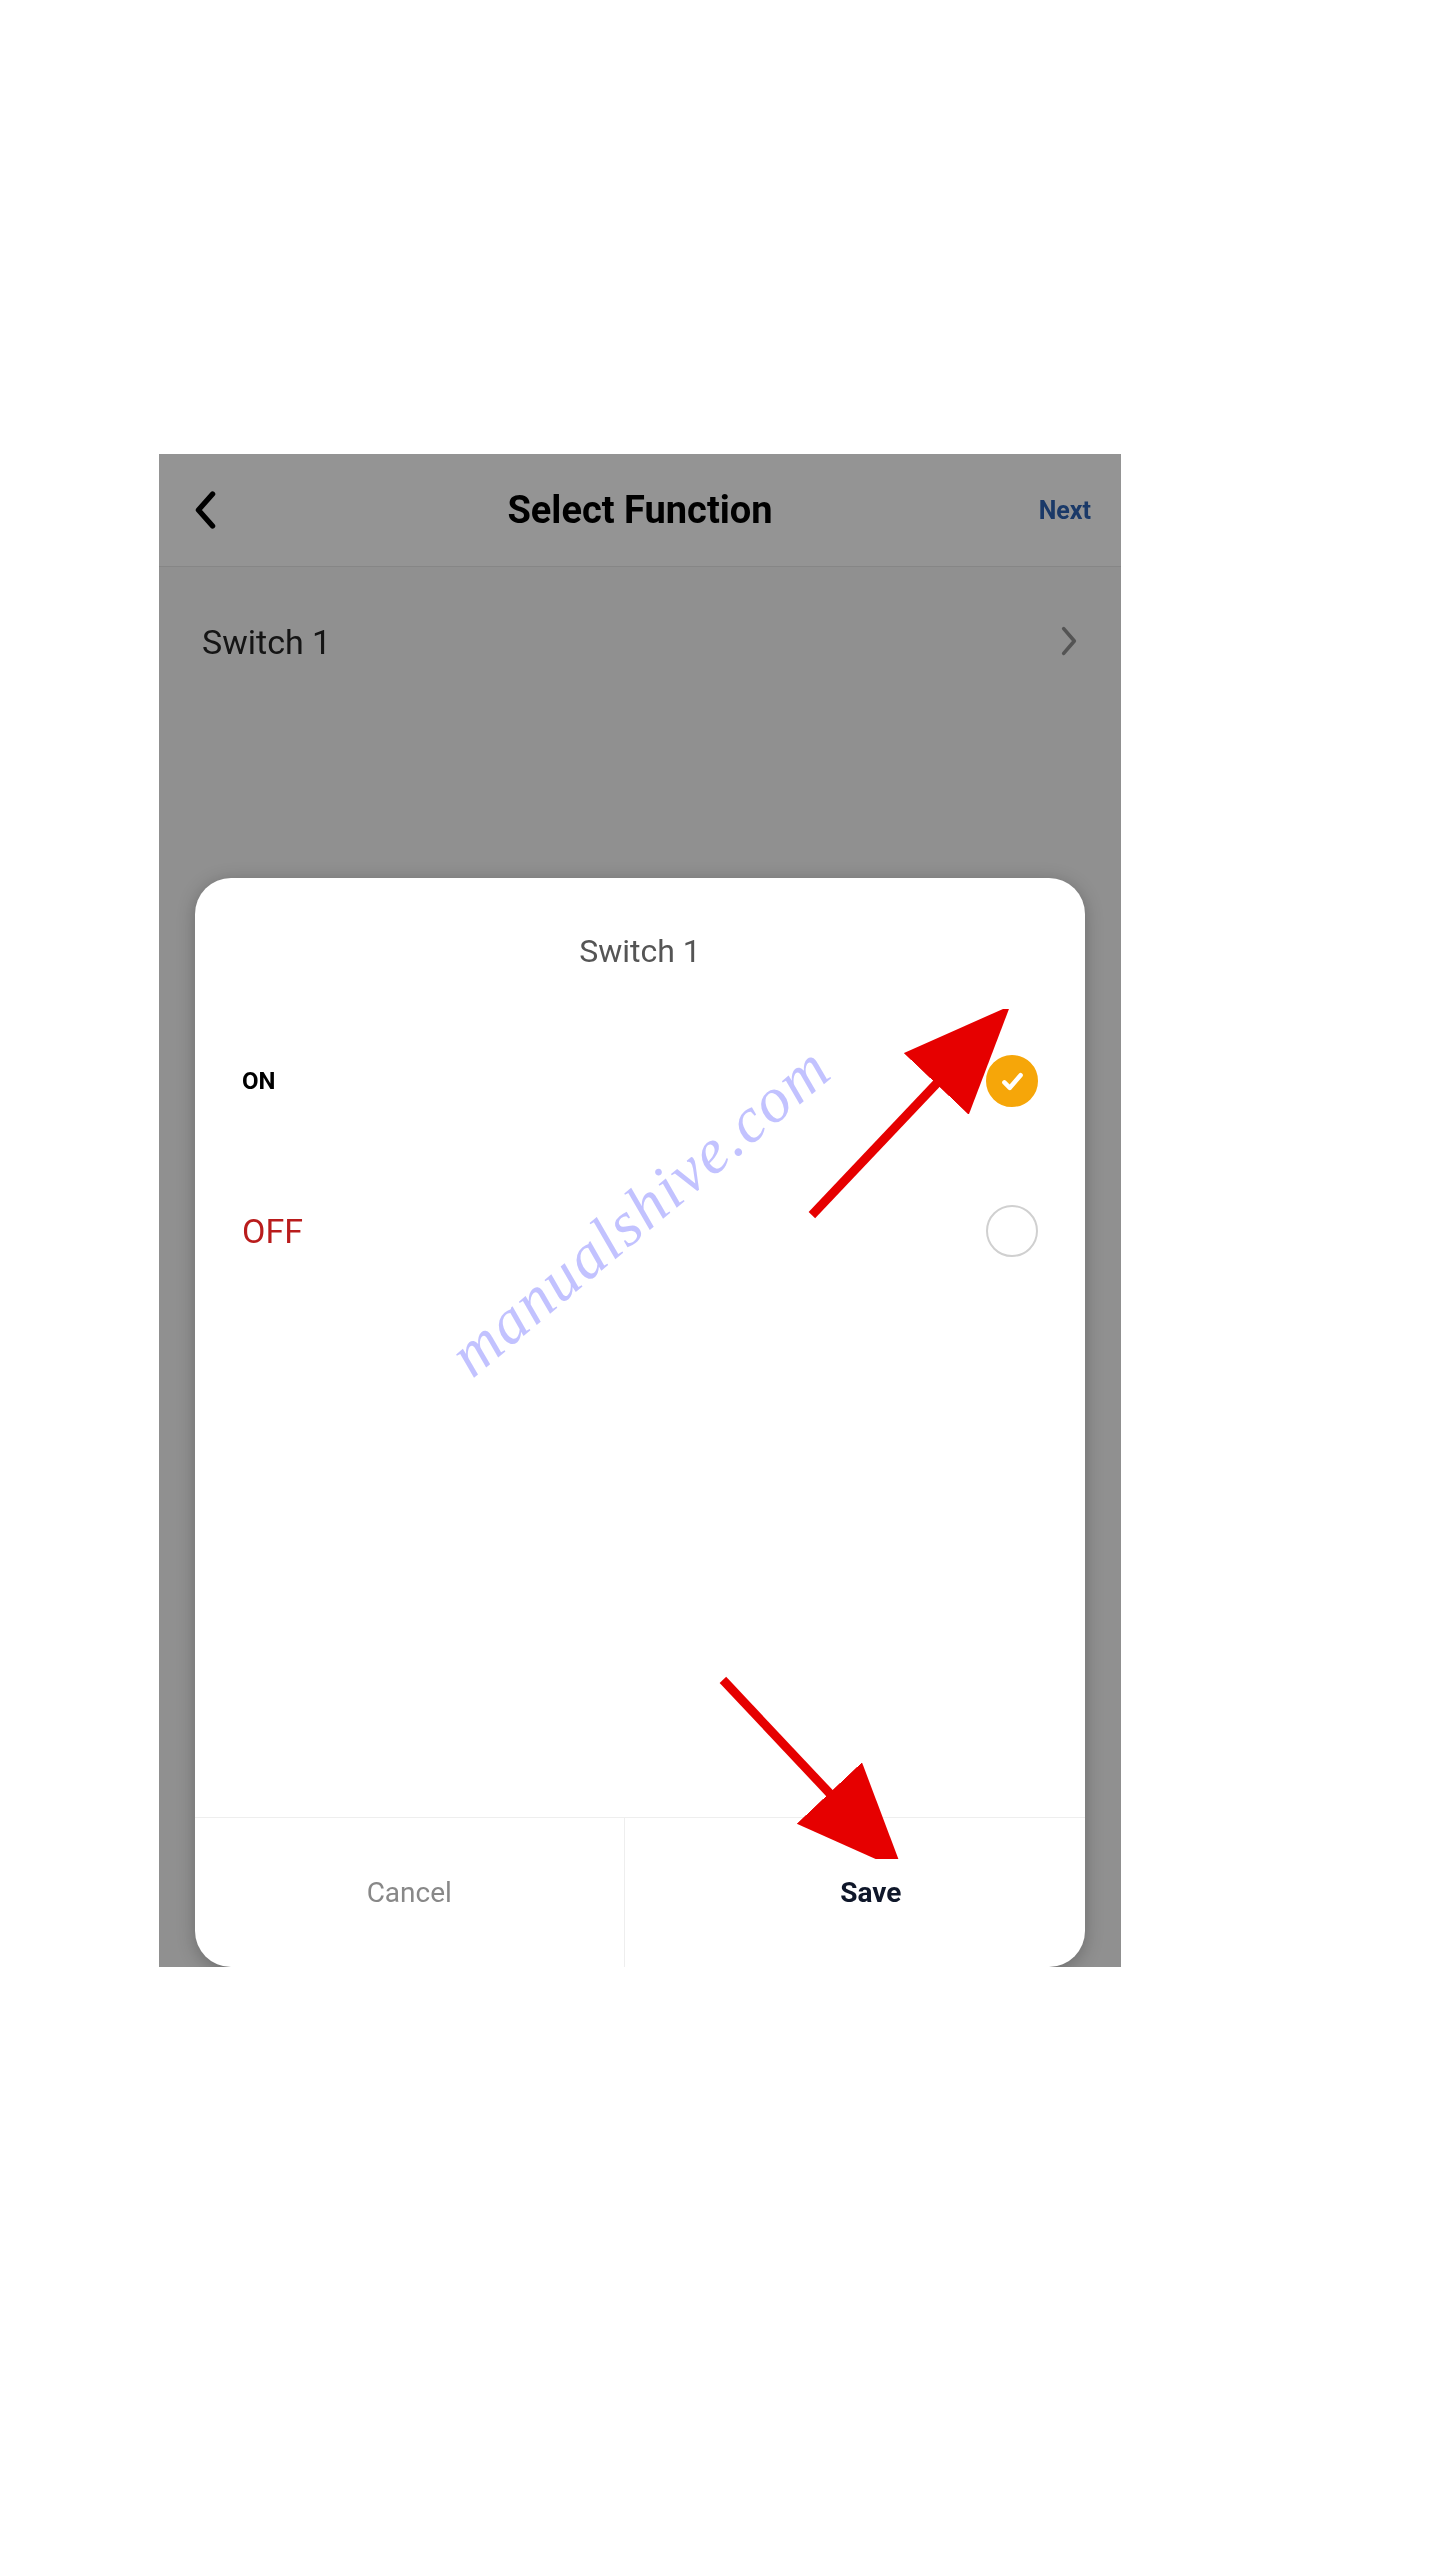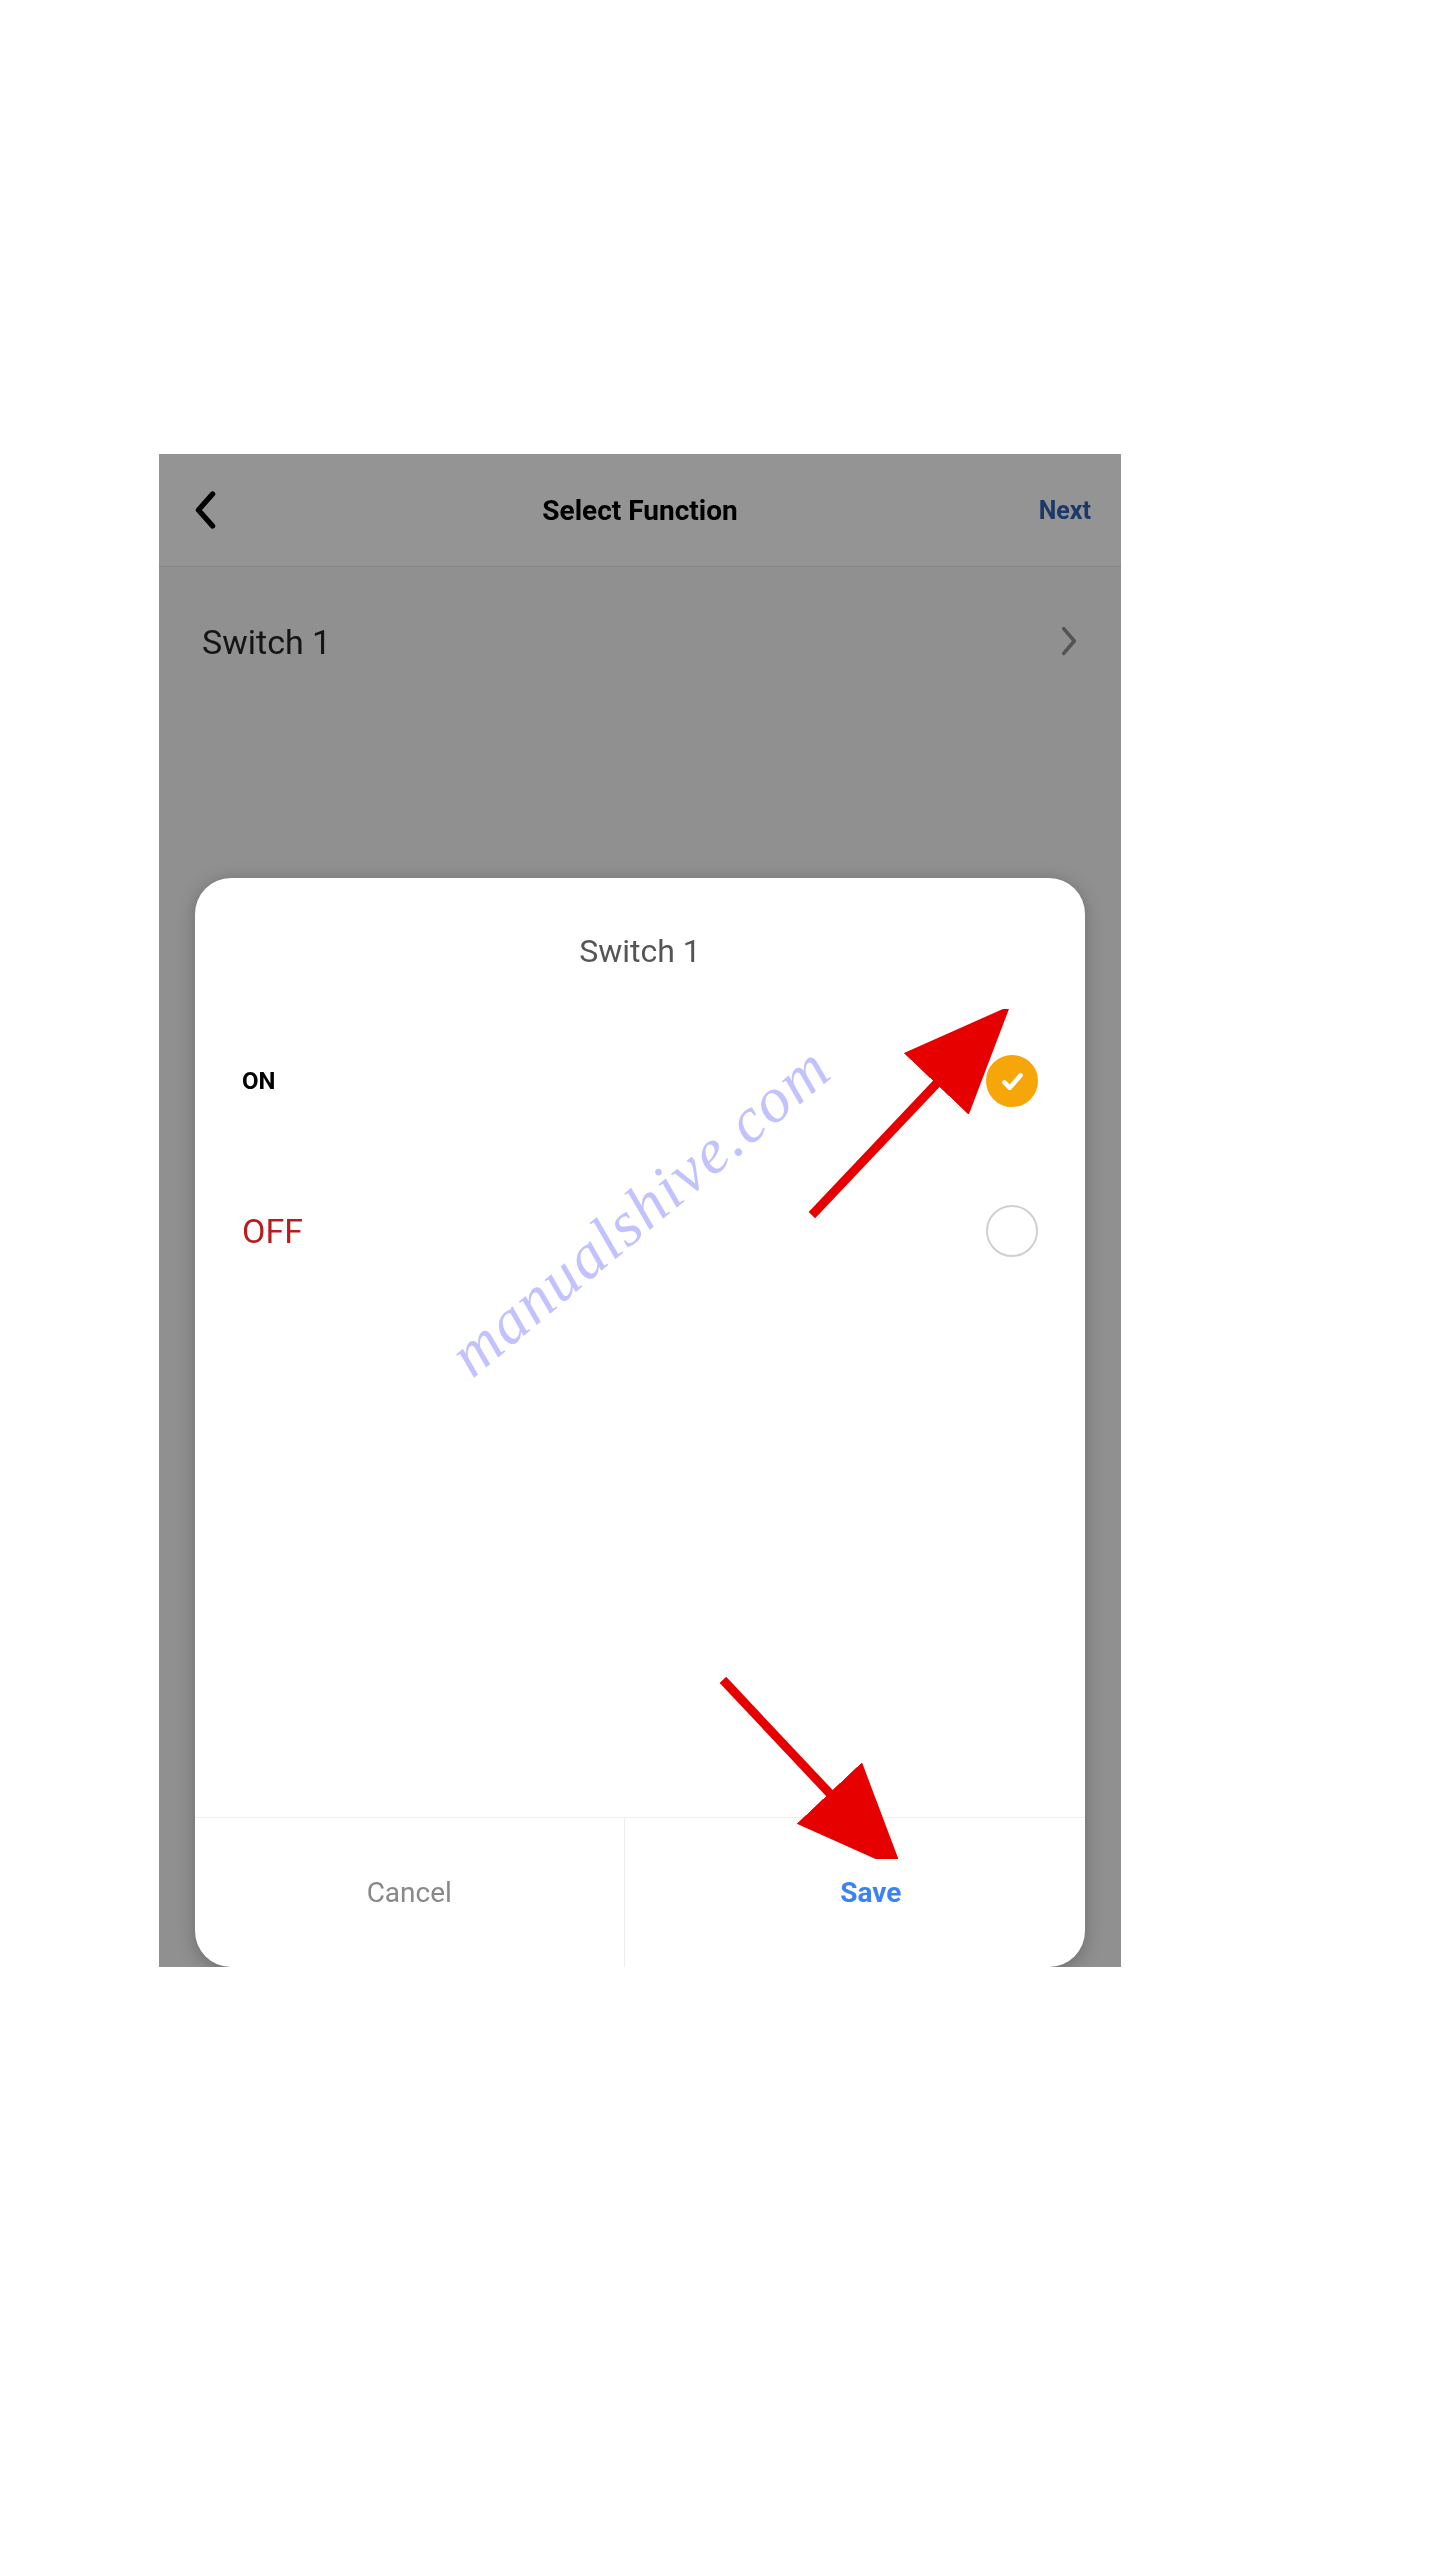--- a/index.html
+++ b/index.html
@@ -42,21 +42,21 @@
       top: 50%;
       transform: translateY(-50%);
       width: 39px;
       height: 39px;
       display: flex;
       align-items: center;
       justify-content: center;
       color: #000000;
     }
     .header-title {
-      font-size: 28px;
+      font-size: 38px;
       font-weight: 700;
       color: #000000;
     }
     .next-button {
       position: absolute;
       right: 30px;
       top: 50%;
       transform: translateY(-50%);
       font-size: 25px;
       font-weight: 700;
@@ -144,21 +144,21 @@
       display: flex;
       align-items: center;
       justify-content: center;
       font-size: 28px;
     }
     .modal-button.cancel {
       color: #888888;
       border-right: 1.8px solid #eeeeee;
     }
     .modal-button.save {
-      color: #3b82f6;
+      color: #0f172a;
       font-weight: 700;
       margin-left: 32px;
     }
     
     .watermark {
       position: absolute;
       left: 50%;
       top: 50%;
       transform: translate(-50%, -50%) rotate(-40deg);
       font-size: 64px;

